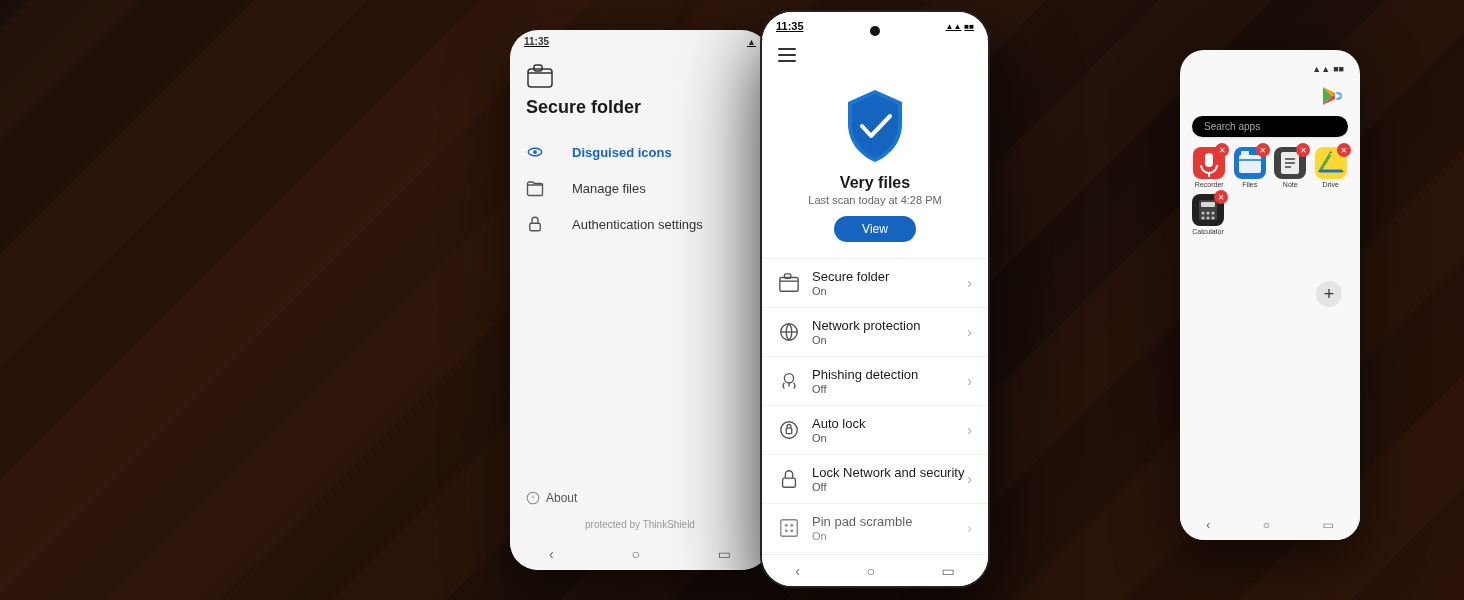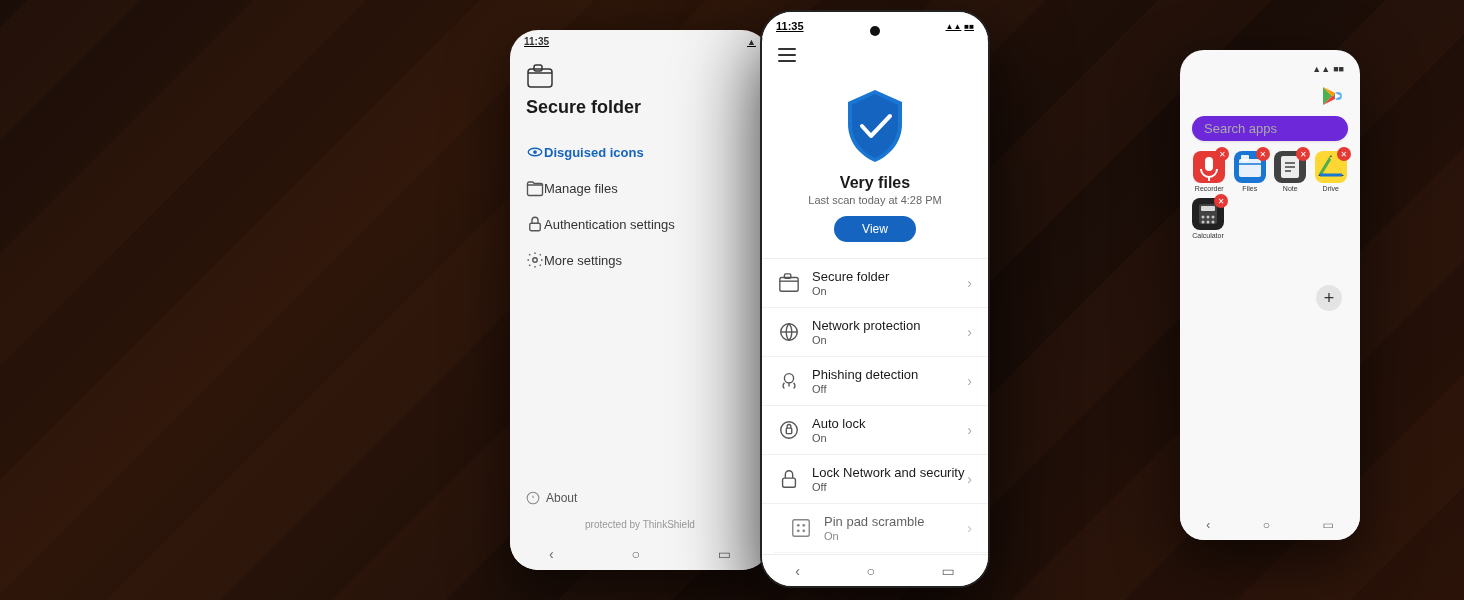--- a/index.html
+++ b/index.html
@@ -115,21 +115,21 @@
     .secure-folder-title {
       font-size: 18px;
       font-weight: 700;
       color: #1a1a1a;
       margin-bottom: 16px;
     }
 
     .menu-item {
       display: flex;
       align-items: center;
-      gap: 0;
+      gap: 28px;
       padding: 9px 0;
       cursor: pointer;
     }
 
     .menu-item .menu-label {
       font-size: 13px;
       color: #333;
     }
 
     .menu-item.active .menu-label {
@@ -308,24 +308,24 @@
       color: #333;
     }
 
     .play-logo {
       display: flex;
       justify-content: flex-end;
       padding: 4px 8px 8px;
     }
 
     .search-bar {
-      background: #6d28d9;
+      background: #000000;
       border-radius: 20px;
       padding: 5px 12px;
-      font-size: 13px;
+      font-size: 10px;
       color: #aaa;
       margin: 0 4px 10px;
       box-shadow: 0 1px 3px rgba(0,0,0,0.1);
     }
 
     .apps-grid {
       display: grid;
       grid-template-columns: repeat(4, 1fr);
       gap: 6px;
       padding: 0 4px;
@@ -425,27 +425,20 @@
       </div>
 
       <div class="menu-item">
         <svg width="18" height="18" viewBox="0 0 24 24" fill="none">
           <rect x="5" y="11" width="14" height="10" rx="2" stroke="#555" stroke-width="1.8"></rect>
           <path d="M8 11V7a4 4 0 018 0v4" stroke="#555" stroke-width="1.8"></path>
         </svg>
         <span class="menu-label">Authentication settings</span>
       </div>
 
-      <div class="menu-item">
-        <svg width="18" height="18" viewBox="0 0 24 24" fill="none">
-          <circle cx="12" cy="12" r="3" stroke="#555" stroke-width="1.8"></circle>
-          <path d="M12 2v2M12 20v2M4.22 4.22l1.42 1.42M18.36 18.36l1.42 1.42M2 12h2M20 12h2M4.22 19.78l1.42-1.42M18.36 5.64l1.42-1.42" stroke="#555" stroke-width="1.8"></path>
-        </svg>
-        <span class="menu-label">More settings</span>
-      </div>
     </div>
   </div>
 
   <div class="phone-left-bottom">
     <div class="bottom-link">
       <svg width="14" height="14" viewBox="0 0 24 24" fill="none">
         <circle cx="12" cy="12" r="10" stroke="#888" stroke-width="1.8"></circle>
         <path d="M12 8v4M12 16h.01" stroke="#888" stroke-width="1.8"></path>
       </svg>
       <span class="link-label">About</span>
@@ -552,21 +545,21 @@
         <rect x="5" y="11" width="14" height="10" rx="2" stroke="#555" stroke-width="1.5"></rect>
         <path d="M8 11V7a4 4 0 018 0v4" stroke="#555" stroke-width="1.5"></path>
       </svg>
       <div class="s-content">
         <div class="s-title">Lock Network and security</div>
         <div class="s-status">Off</div>
       </div>
       <span class="s-arrow">›</span>
     </div>
 
-    <div class="security-item" style="opacity:0.7;margin-left:12px;">
+    <div class="security-item" style="opacity:0.7;">
       <svg width="22" height="22" viewBox="0 0 24 24" fill="none" class="s-icon">
         <rect x="3" y="3" width="18" height="18" rx="2" stroke="#555" stroke-width="1.5"></rect>
         <circle cx="9" cy="9" r="1.5" fill="#555"></circle>
         <circle cx="15" cy="9" r="1.5" fill="#555"></circle>
         <circle cx="9" cy="15" r="1.5" fill="#555"></circle>
         <circle cx="15" cy="15" r="1.5" fill="#555"></circle>
       </svg>
       <div class="s-content">
         <div class="s-title">Pin pad scramble</div>
         <div class="s-status">On</div>

